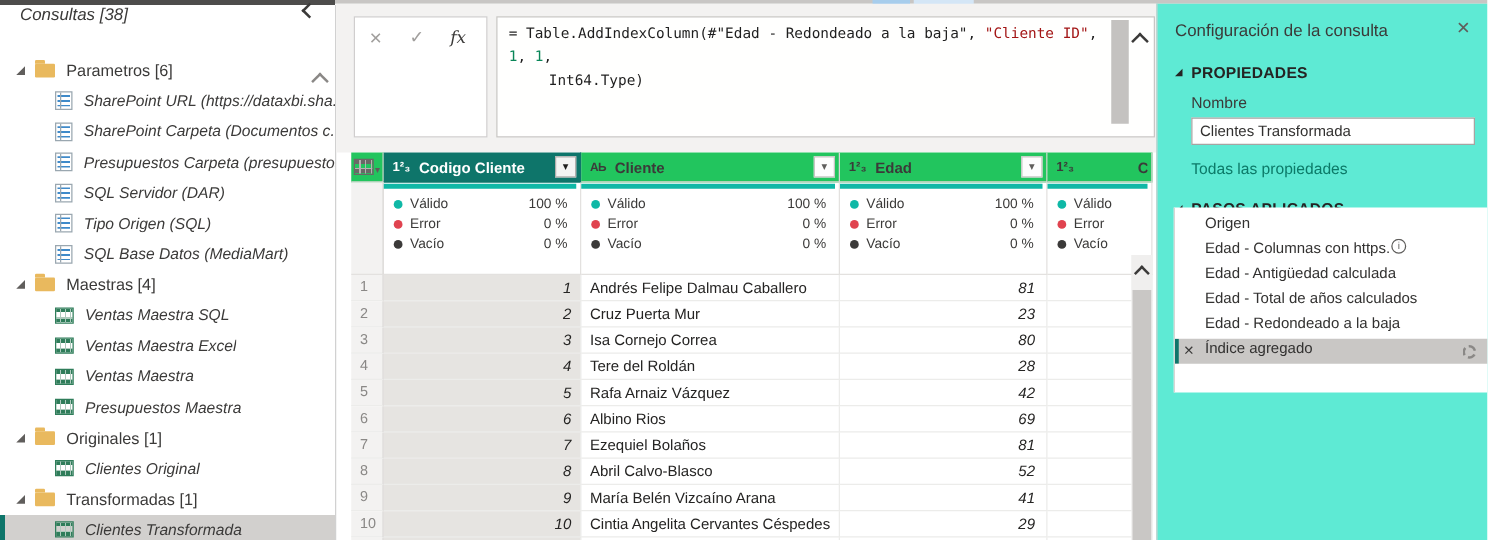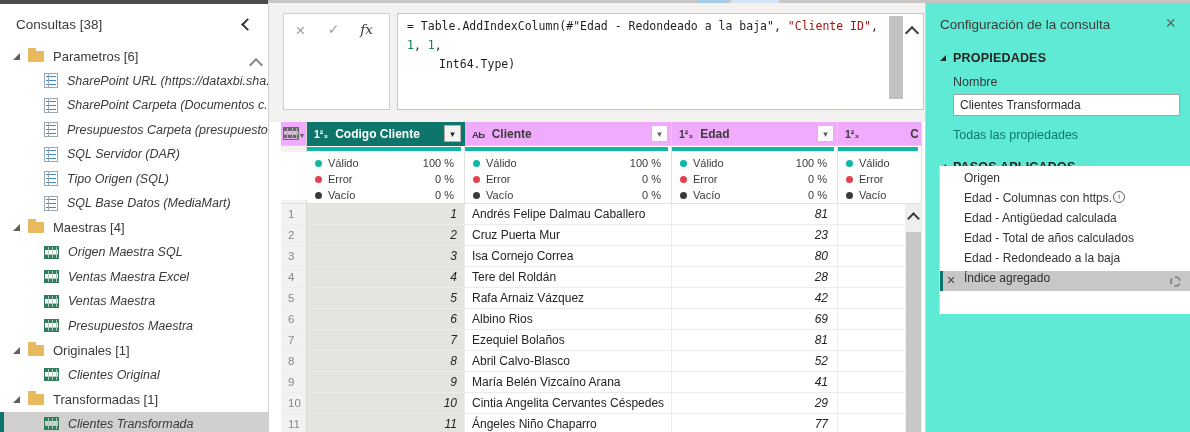--- a/index.html
+++ b/index.html
@@ -10,21 +10,21 @@
     color:#3b3a39;-webkit-font-smoothing:antialiased;
   }
   
   .top-strip{position:absolute;left:0;top:0;width:1190px;height:3px;background:#c8c6c4;}
   .top-strip-dark{position:absolute;left:0;top:0;width:268px;height:4px;background:#4d4c4b;}
   .blue-frag1{position:absolute;left:698px;top:0;width:30px;height:4px;background:#a7cdec;}
   .blue-frag2{position:absolute;left:731px;top:0;width:48px;height:4px;background:#d4e6f6;}
 
   
   .sidebar{position:absolute;left:0;top:4px;width:268px;height:428px;background:#fff;border-right:1px solid #d1d1d1;}
-  .sb-header{height:40px;display:flex;align-items:center;padding:0 10px 0 16px;}
+  .sb-header{height:40px;display:flex;align-items:flex-start;padding:0 10px 0 16px;font-style:italic;}
   .sb-title{font-size:13.5px;color:#3b3a39;flex:1;}
   .chev-left{width:7px;height:7px;border-left:2px solid #3b3a39;border-bottom:2px solid #3b3a39;transform:rotate(45deg);margin-right:6px;}
   .sb-scrollup{position:absolute;right:7px;top:56px;width:8px;height:8px;border-top:2px solid #8a8886;border-right:2px solid #8a8886;transform:rotate(-45deg);}
   .srow{height:24.5px;display:flex;align-items:center;position:relative;}
   .sgroup{padding-left:13px;}
   .sitem{padding-left:44px;font-style:italic;font-size:12.5px;color:#3b3a39;}
   .sitem .lbl,.sgroup .lbl{white-space:nowrap;overflow:hidden;text-overflow:clip;}
   .sgroup .lbl{font-size:13px;}
   .tri{width:0;height:0;border-right:7px solid #605e5c;border-top:7px solid transparent;margin-right:8px;flex:none;}
   .icon-folder{width:16px;height:11px;background:#e9b95e;border-radius:1px;position:relative;margin-right:9px;flex:none;}
@@ -58,40 +58,40 @@
 
   
   .pq-table{position:absolute;left:281px;top:122px;width:641px;height:310px;background:#fff;}
   .trow{display:flex;}
   .c0{width:26px;flex:none;box-sizing:border-box;}
   .c1{width:158px;flex:none;box-sizing:border-box;}
   .c2{width:207px;flex:none;box-sizing:border-box;}
   .c3{width:166px;flex:none;box-sizing:border-box;}
   .c4{flex:1;box-sizing:border-box;min-width:0;gap:44px;}
   .pq-head{height:24px;}
-  .pq-head>div{background:#f0abfc;border-right:1px solid #d8d6d4;border-bottom:1px solid #d8d6d4;display:flex;align-items:center;padding:0 3px 0 7px;font-size:12px;font-weight:bold;color:#3b3a39;overflow:hidden;white-space:nowrap;}
+  .pq-head>div{background:#22c55e;border-right:1px solid #d8d6d4;border-bottom:1px solid #d8d6d4;display:flex;align-items:center;padding:0 3px 0 7px;font-size:12px;font-weight:bold;color:#3b3a39;overflow:hidden;white-space:nowrap;}
   .pq-head .corner{padding:0 2px;justify-content:center;}
   .pq-head .sel{background:#0e756a;color:#fff;border-right:1px solid #0e756a;border-bottom:1px solid #0e756a;}
   .ti{font-size:10.5px;font-weight:bold;margin-right:7px;letter-spacing:0;}
   .ti-123:before{content:"1\00B2\2083";}
   .ti-abc:before{content:"A\0042C";font-size:9.5px;letter-spacing:-0.5px;}
   .hname{flex:1;overflow:hidden;white-space:nowrap;}
   .dd{width:15px;height:15px;border:1px solid #c8c6c4;background:#fdfdfd;flex:none;display:flex;align-items:center;justify-content:center;}
   .dd:before{content:"\25BE";font-size:9px;color:#605e5c;}
   .sel .dd{background:#f4f4f3;border-color:#b3b0ae;}
   .sel .dd:before{color:#201f1e;}
   .corner-tblicon{width:14px;height:11px;border:1px solid #6a6866;background:
       repeating-linear-gradient(to right,transparent 0 3.5px,#b5b3b1 3.5px 4.5px),
       repeating-linear-gradient(to bottom,#6a6866 0 3px,transparent 3px 6.5px,#b5b3b1 6.5px 7.5px);}
   .corner-dd:before{content:"\25BE";font-size:8px;color:#605e5c;margin-left:1px;}
   .pq-qbar{height:6px;}
   .pq-qbar>div{border-right:1px solid #e3e1df;}
   .pq-qbar .bar{height:4px;margin:1px 3px 0 0;background:#0fb8a6;}
   .pq-qbar .c0{background:#f3f2f1;border-right:1px solid #d8d6d4;}
-  .pq-stats{height:52px;align-items:flex-end;}
+  .pq-stats{height:68px;}
   .pq-stats>div{border-right:1px solid #e3e1df;border-bottom:1px solid #e3e1df;padding-top:3px;}
   .pq-stats .c0{background:#f3f2f1;border-right:1px solid #d8d6d4;}
   .stat-line{display:flex;align-items:center;height:16px;padding:0 10px 0 8px;font-size:11px;color:#3b3a39;}
   .dot{width:7px;height:7px;border-radius:50%;margin-right:6px;flex:none;}
   .dot-valid{background:#0fb8a6;}
   .dot-error{background:#e0434f;}
   .dot-empty{background:#3b3a39;}
   .stat-val{margin-left:auto;}
   .drow{height:21px;font-size:12px;color:#252423;}
   .drow>div{border-right:1px solid #ececea;border-bottom:1px solid #ececea;display:flex;align-items:center;overflow:hidden;white-space:nowrap;}
@@ -169,21 +169,21 @@
       <span class="lbl">SQL Base Datos (MediaMart)</span>
     </div>
 
   <div class="srow sgroup">
     <span class="tri"></span>
     <span class="icon-folder"></span>
     <span class="lbl">Maestras [4]</span>
   </div>
   <div class="srow sitem">
       <span class="icon-table"></span>
-      <span class="lbl">Origen Maestra SQL</span>
+      <span class="lbl">Ventas Maestra SQL</span>
     </div>
   <div class="srow sitem">
       <span class="icon-table"></span>
       <span class="lbl">Ventas Maestra Excel</span>
     </div>
   <div class="srow sitem">
       <span class="icon-table"></span>
       <span class="lbl">Ventas Maestra</span>
     </div>
   <div class="srow sitem">

